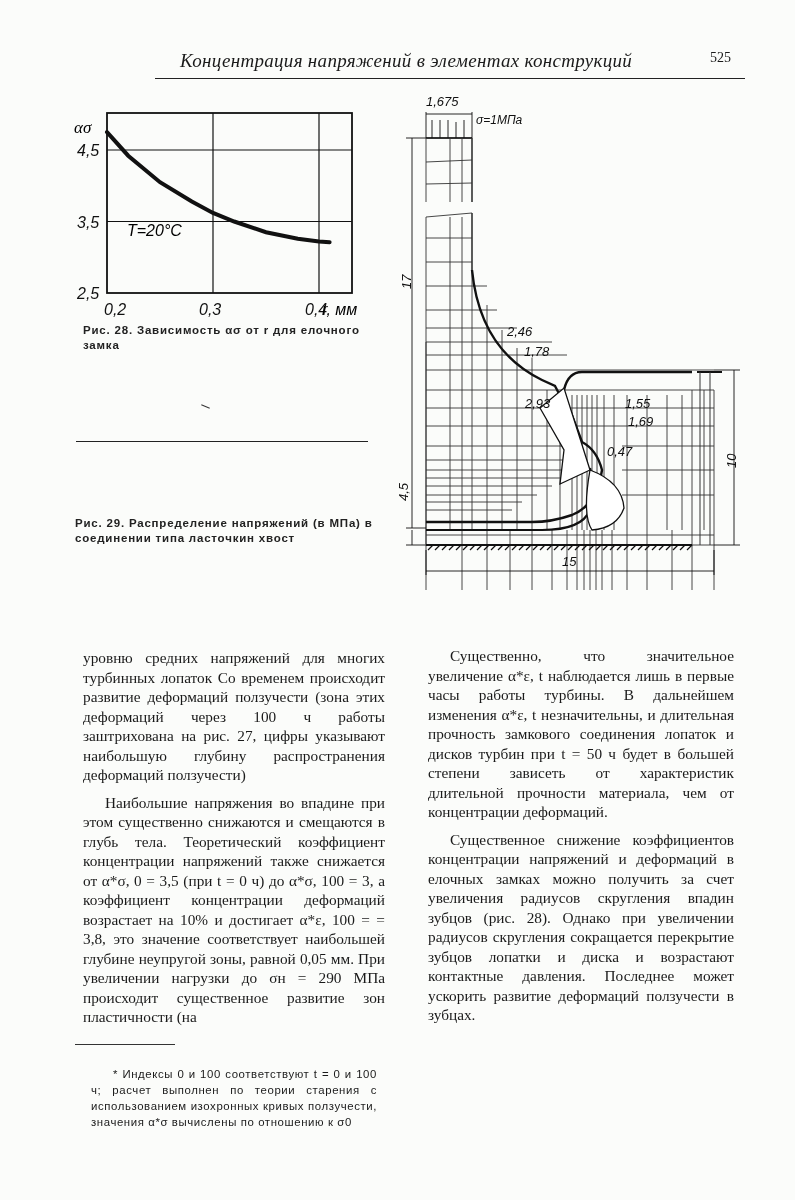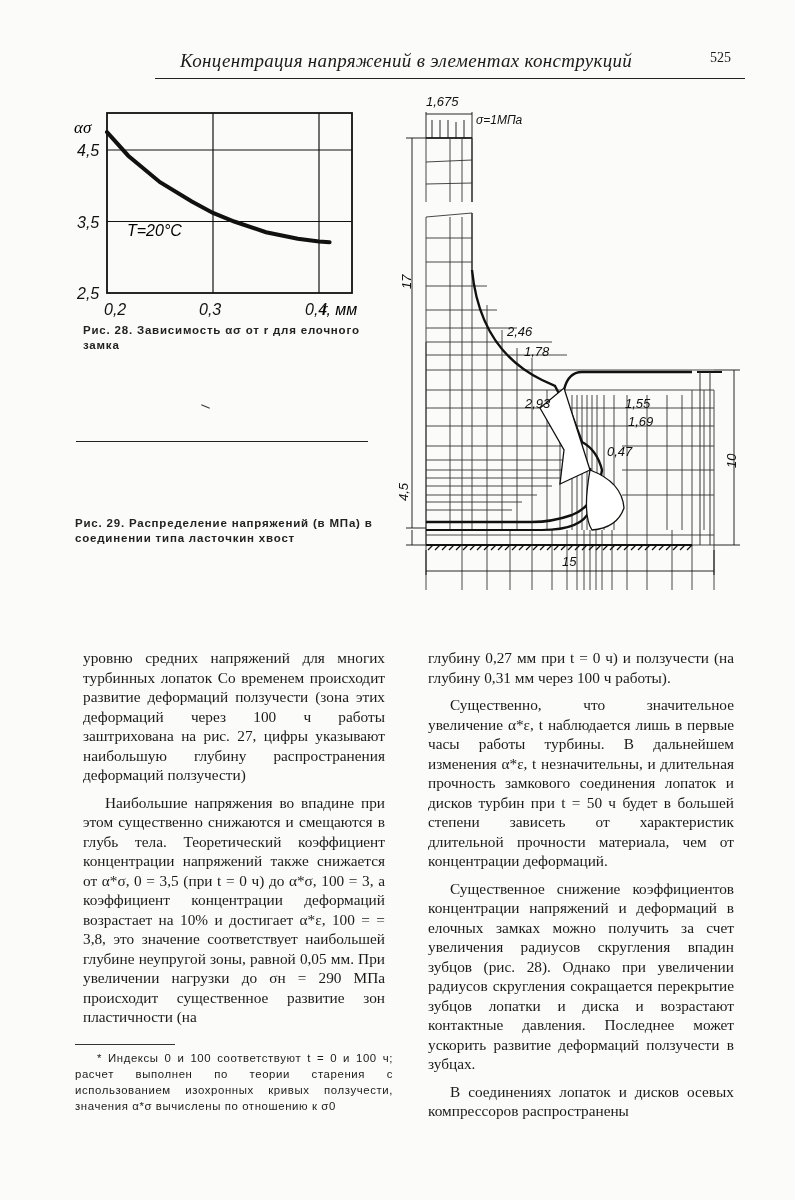--- a/index.html
+++ b/index.html
@@ -22,21 +22,21 @@
   #fig29{left:392px;top:90px;width:362px;height:500px;}
   
   .col{font-size:15.3px;line-height:19.5px;text-align:justify;}
   .col p{margin:8px;}
   .ind{text-indent:22px;}
   .gap{margin-top:6px !important;}
   #col-left{left:75px;top:640px;width:318px;}
   #col-right{left:420px;top:640px;width:322px;}
   #foot-rule{left:75px;top:1044px;width:100px;height:0;border-top:1.3px solid #333;}
   #footnote{left:75px;top:1050px;width:318px;font-family:"Liberation Sans","DejaVu Sans",sans-serif;font-size:11.4px;line-height:16px;letter-spacing:0.6px;text-align:justify;}
-  #footnote p{margin:0;text-indent:22px;}
+  #footnote p{margin:16px;text-indent:22px;}
 </style>
 </head>
 <body>
 
 <div id="run-head" class="abs">Концентрация напряжений в элементах конструкций</div>
 <div id="page-num" class="abs">525</div>
 <div id="head-rule" class="abs"></div>
 
 <div id="fig28" class="abs">
   <svg id="chart28" width="320" height="230">
@@ -248,17 +248,15 @@
 <div id="col-left" class="abs col">
   <p>уровню средних напряжений для многих турбинных лопаток Со временем происходит развитие деформаций ползучести (зона этих деформаций через 100 ч работы заштрихована на рис. 27, цифры указывают наибольшую глубину распространения деформаций ползучести)</p>
   <p class="ind gap">Наибольшие напряжения во впадине при этом существенно снижаются и смещаются в глубь тела. Теоретический коэффициент концентрации напряжений также снижается от α*σ, 0 = 3,5 (при t = 0 ч) до α*σ, 100 = 3, а коэффициент концентрации деформаций возрастает на 10% и достигает α*ε, 100 = = 3,8, это значение соответствует наибольшей глубине неупругой зоны, равной 0,05 мм. При увеличении нагрузки до σн = 290 МПа происходит существенное развитие зон пластичности (на</p>
 </div>
 <div id="foot-rule" class="abs"></div>
 <div id="footnote" class="abs">
   <p>* Индексы 0 и 100 соответствуют t = 0 и 100 ч; расчет выполнен по теории старения с использованием изохронных кривых ползучести, значения α*σ вычислены по отношению к σ0</p>
 </div>
 
 <div id="col-right" class="abs col">
-  <p>глубину 0,27 мм при t = 0 ч) и ползучести (на глубину 0,31 мм через 100 ч работы).</p>
   <p class="ind gap">Существенно, что значительное увеличение α*ε, t наблюдается лишь в первые часы работы турбины. В дальнейшем изменения α*ε, t незначительны, и длительная прочность замкового соединения лопаток и дисков турбин при t = 50 ч будет в большей степени зависеть от характеристик длительной прочности материала, чем от концентрации деформаций.</p>
   <p class="ind gap">Существенное снижение коэффициентов концентрации напряжений и деформаций в елочных замках можно получить за счет увеличения радиусов скругления впадин зубцов (рис. 28). Однако при увеличении радиусов скругления сокращается перекрытие зубцов лопатки и диска и возрастают контактные давления. Последнее может ускорить развитие деформаций ползучести в зубцах.</p>
-  <p class="ind gap">В соединениях лопаток и дисков осевых компрессоров распространены</p>
 </div>
 
 </body></html>

